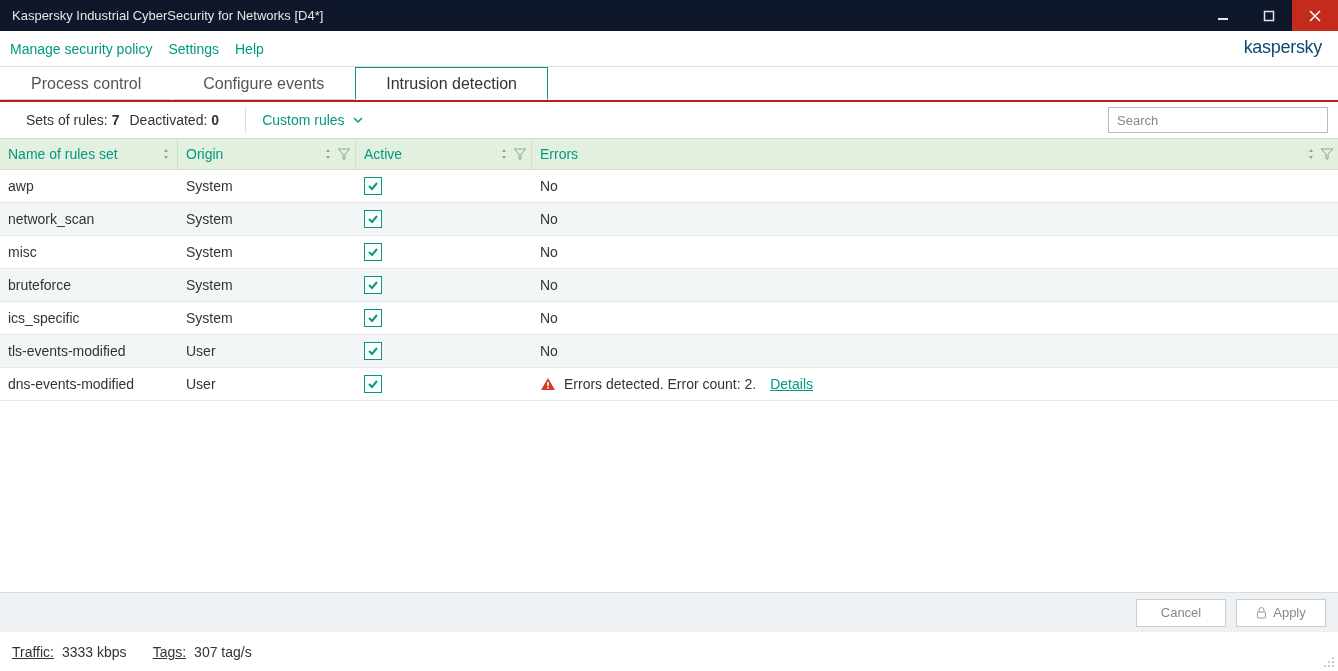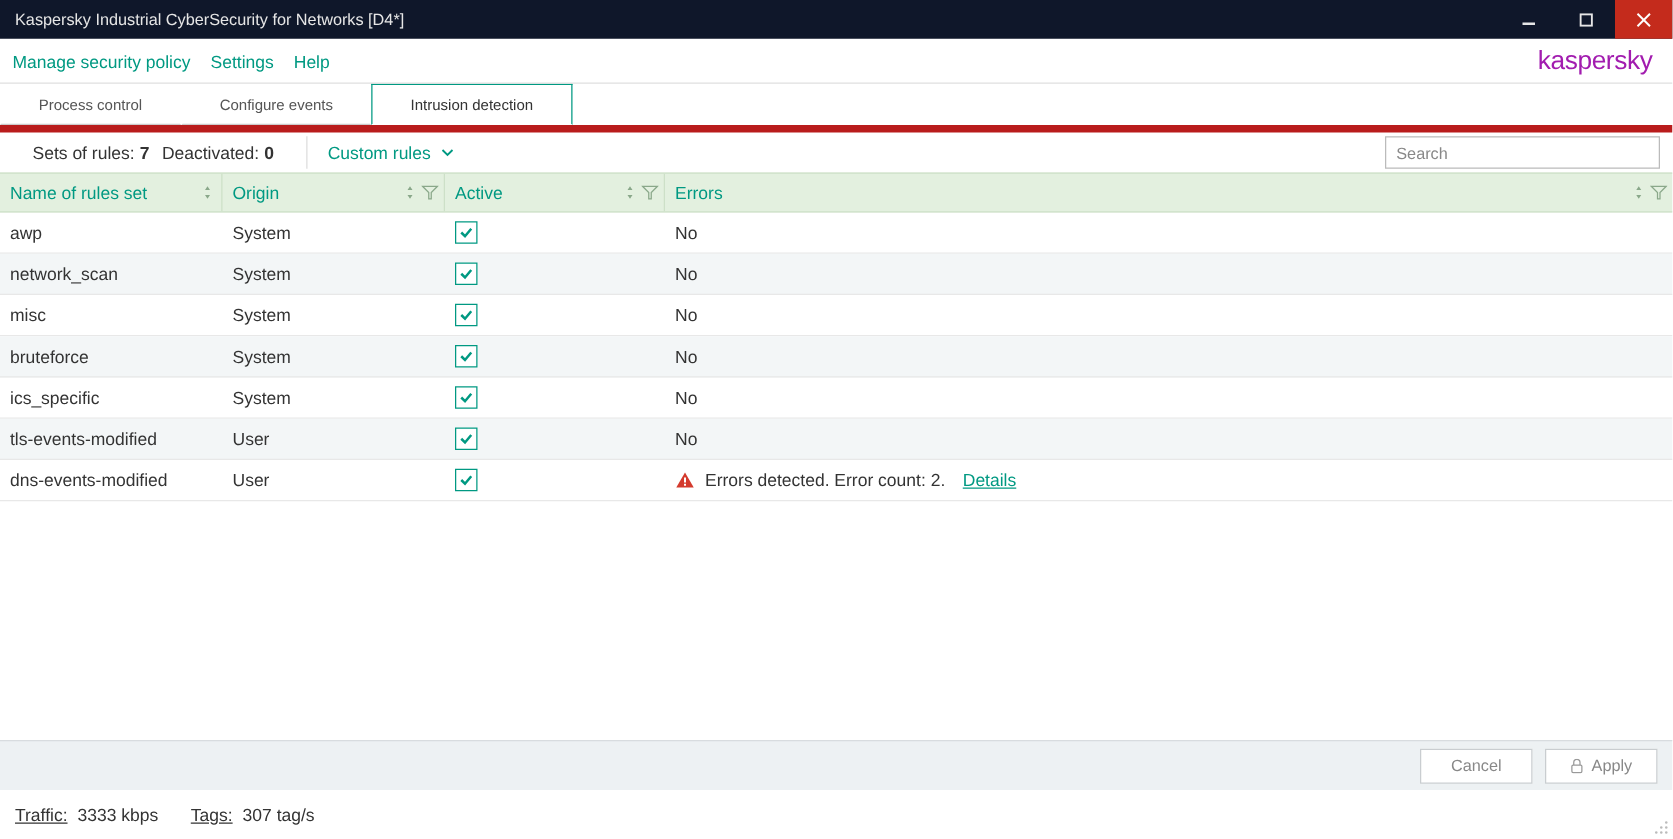--- a/index.html
+++ b/index.html
@@ -45,52 +45,52 @@
 .menu-link {
   color: #009982;
   font-size: 14px;
   margin-right: 16px;
   cursor: pointer;
 }
 .logo {
   position: absolute;
   right: 16px;
   top: 6px;
-  color: #a21caf;
-  font-size: 21px;
+  color: #0c4a6e;
+  font-size: 18px;
   letter-spacing: -0.3px;
 }
 
 .tabs {
   display: flex;
   height: 33px;
 }
 .tab {
   padding: 0 30px;
   display: flex;
   align-items: center;
   border: 1px solid transparent;
   border-bottom: 1px solid #ccc;
   cursor: pointer;
   color: #555;
-  font-size: 12px;
+  font-size: 16px;
 }
 .tab.active {
   border: 1px solid #009982;
   border-bottom: 1px solid #fff;
   color: #333;
 }
 
 .toolbar {
   height: 38px;
   display: flex;
   align-items: center;
   justify-content: space-between;
   padding: 0 10px 0 26px;
-  border-top: 6px solid #b91c1c;
+  border-top: 2px solid #b91c1c;
 }
 .toolbar-left { display: flex; align-items: center; gap: 0; }
 .stat-label { color: #333; }
 .stat-value { font-weight: 600; margin-left: 4px; margin-right: 10px; }
 .sep { width: 1px; height: 26px; background: #ddd; margin: 0 16px; }
 .custom-rules {
   color: #009982;
   cursor: pointer;
   display: flex;
   align-items: center;

